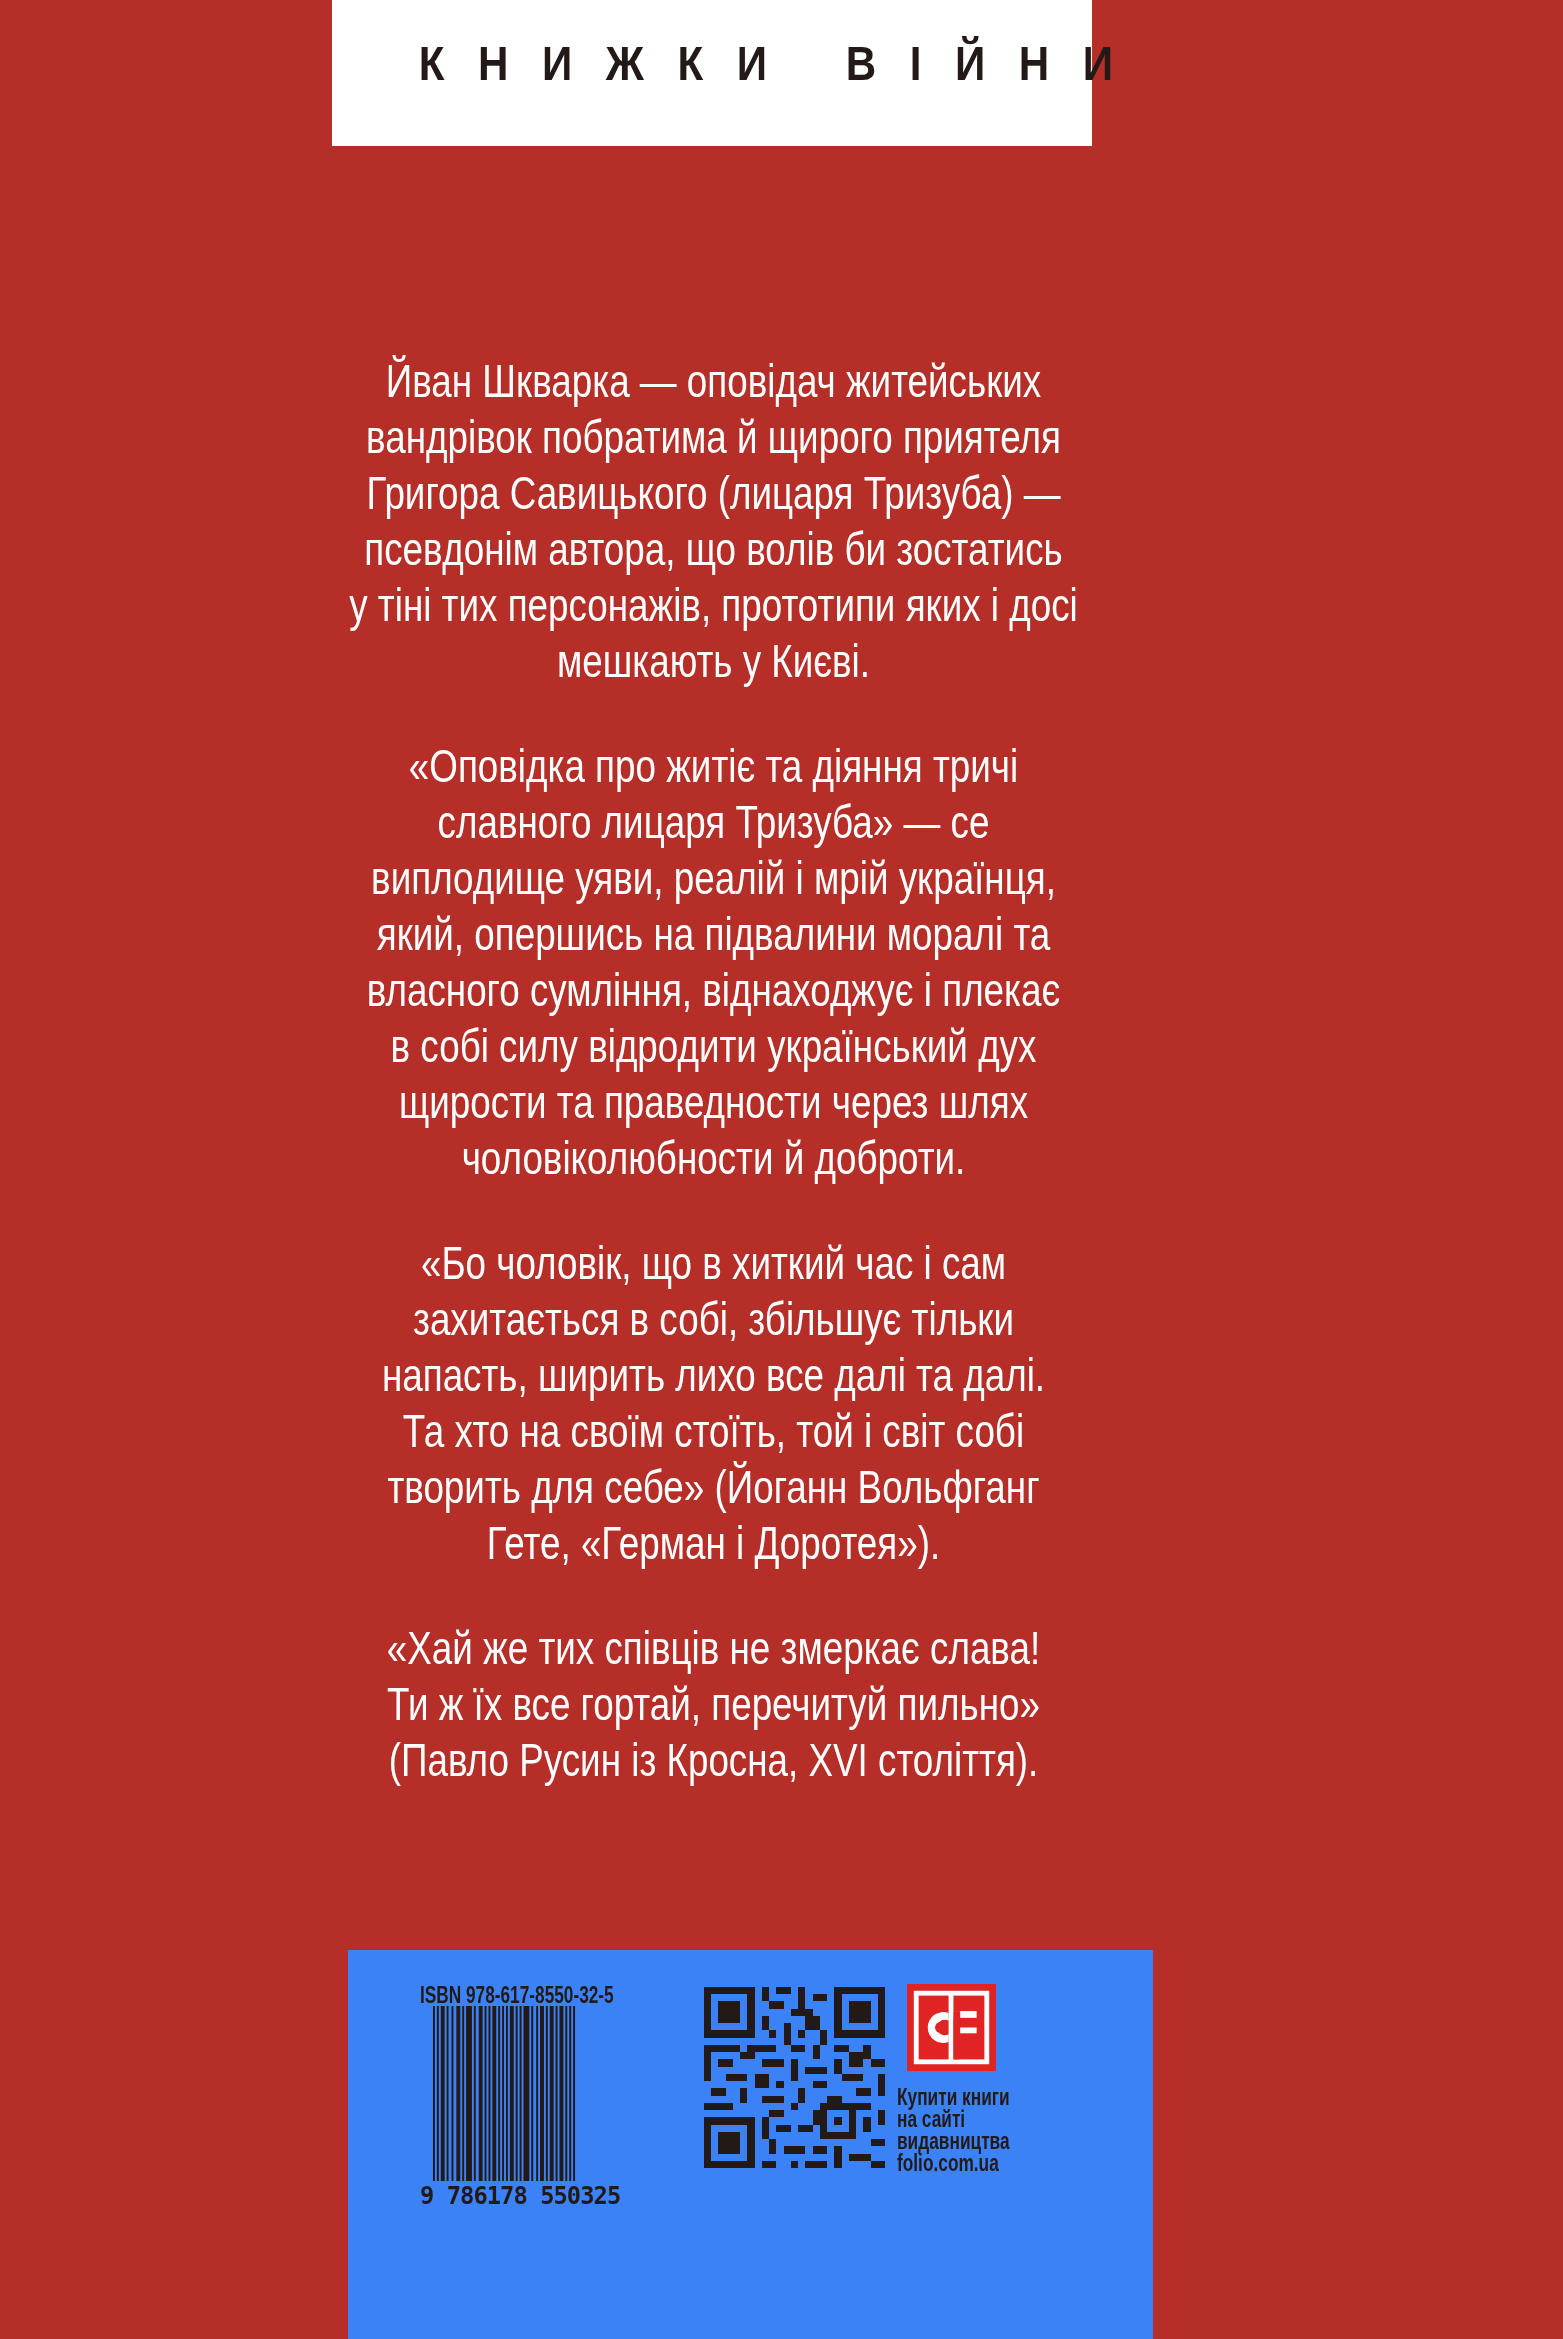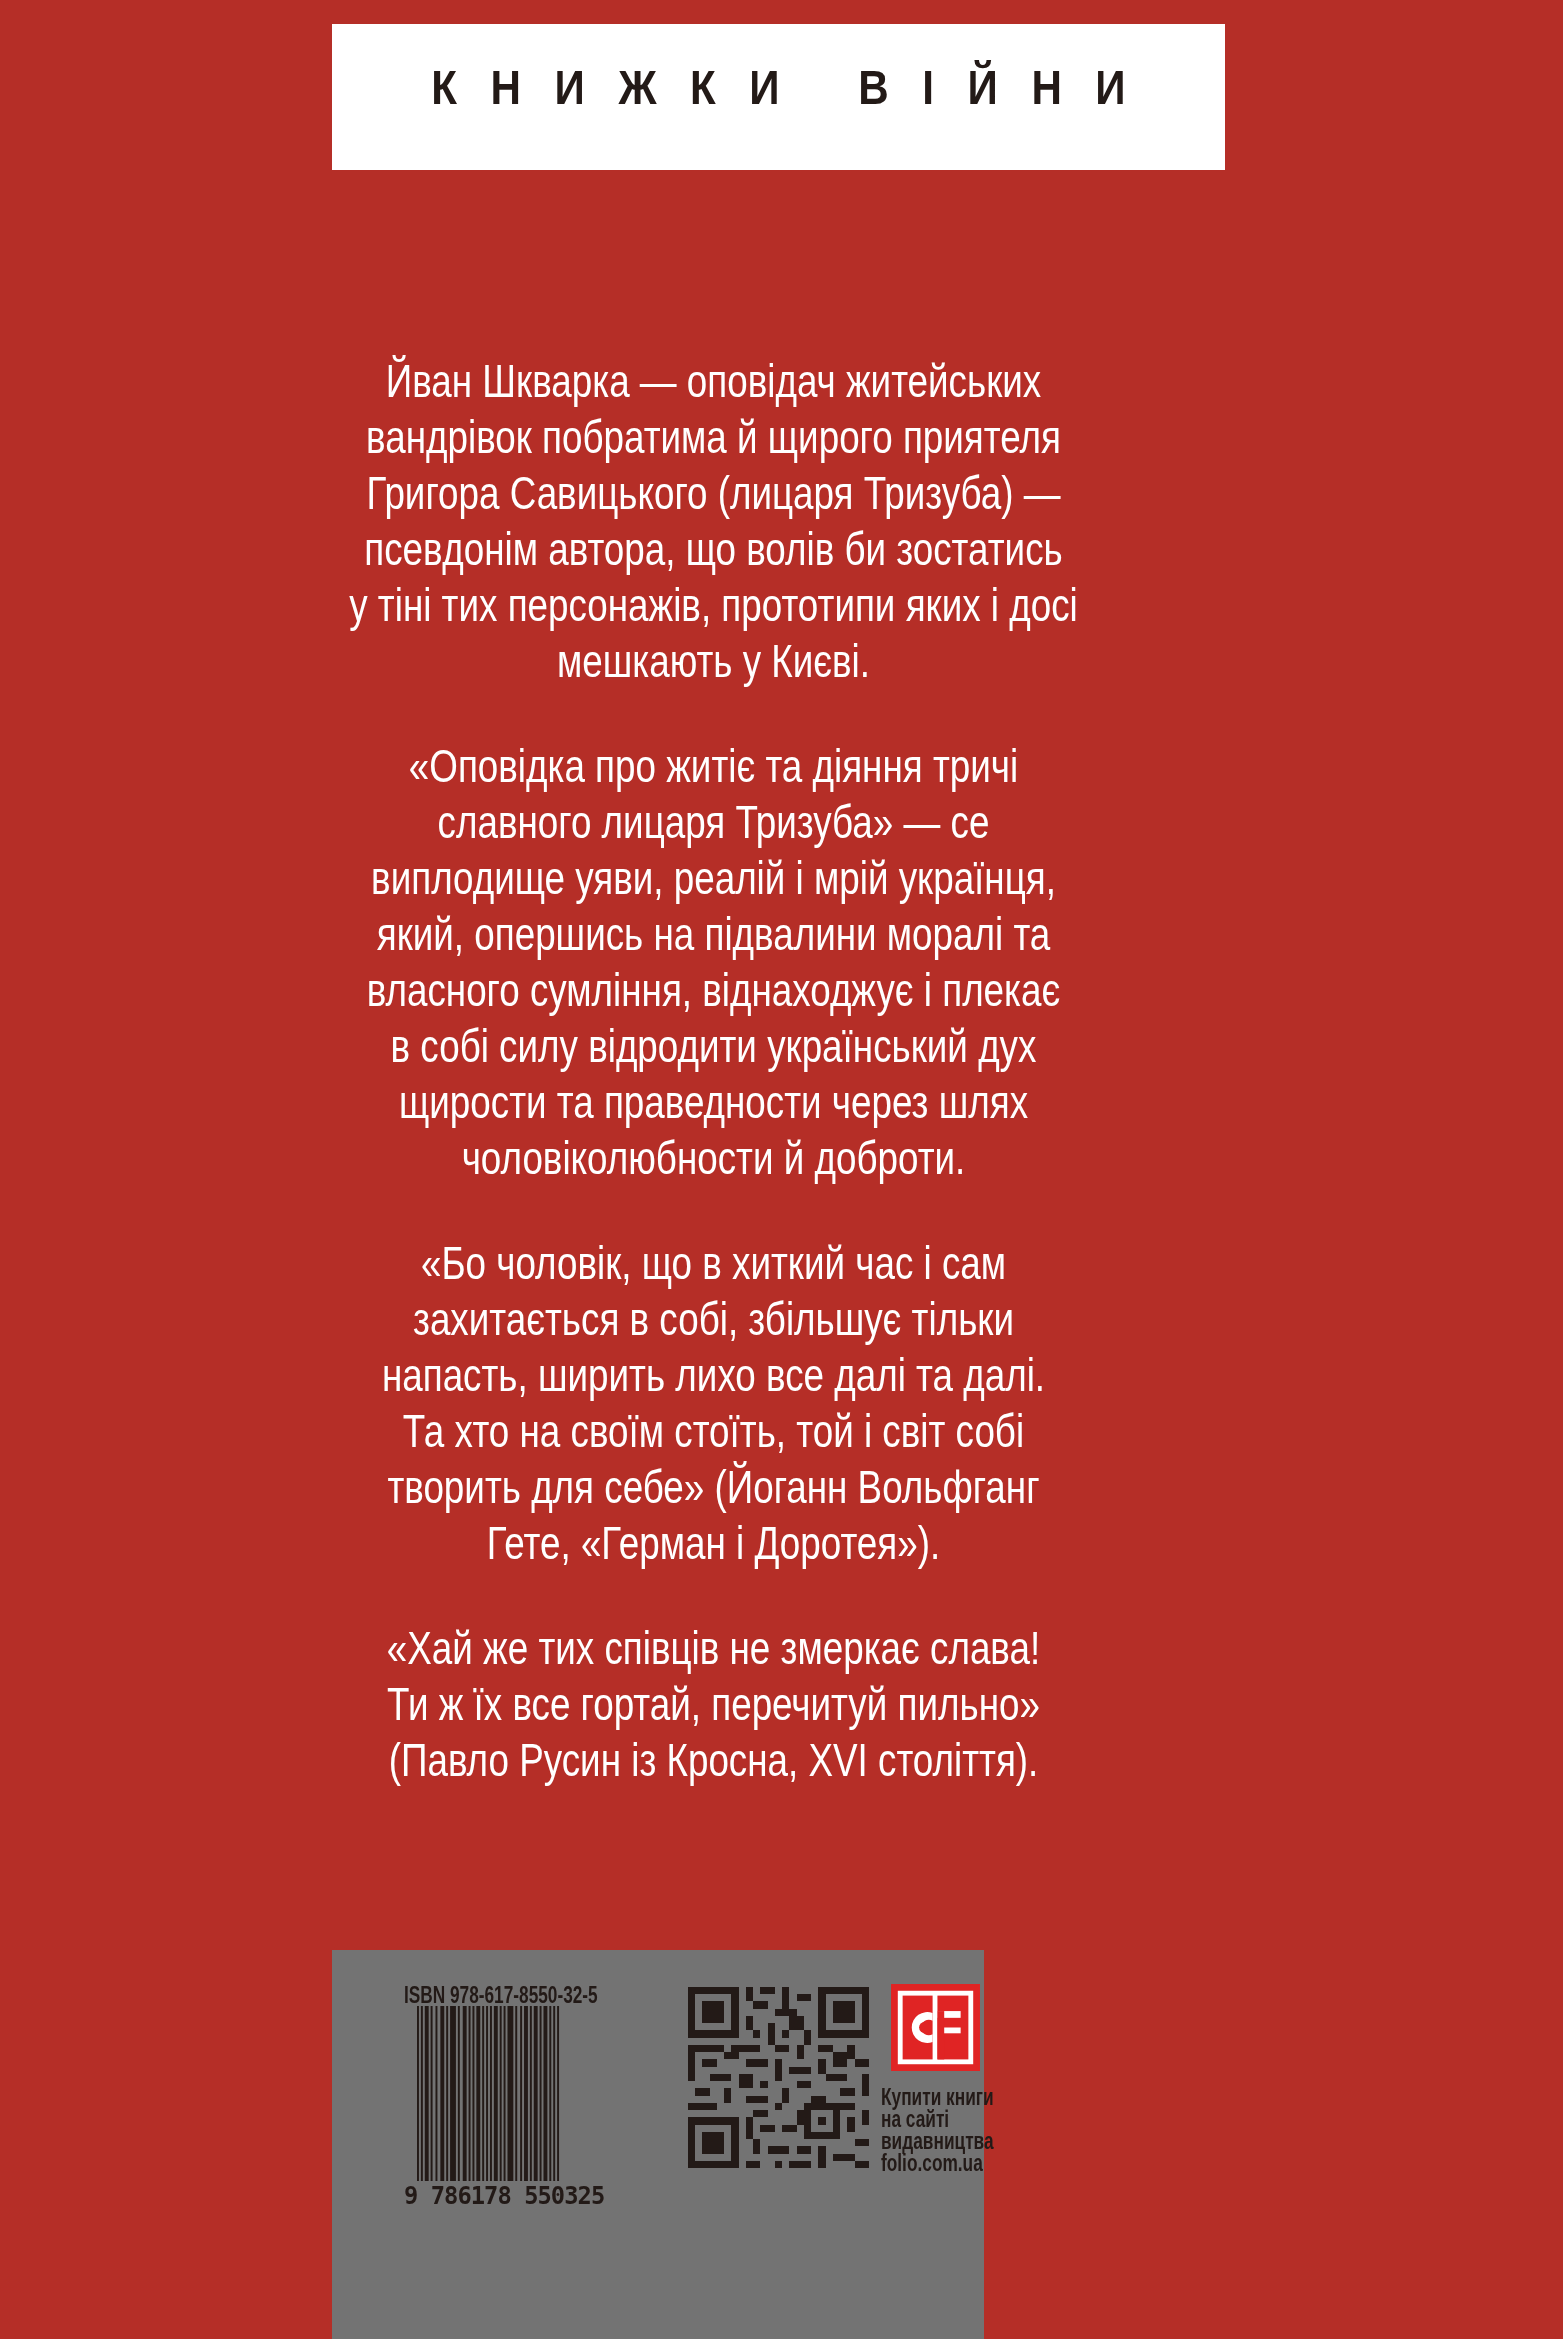--- a/index.html
+++ b/index.html
@@ -2,41 +2,40 @@
 <html><head>
 <meta charset="utf-8">
 <style>
   html, body { margin:0; padding:0; }
   body {
     width:1563px; height:2340px; overflow:hidden;
     background:#b52e27; position:relative;
     font-family:"Liberation Sans", sans-serif;
   }
   .series-box {
-    position:absolute; left:332px; top:0; width:893px; height:146px;
+    position:absolute; left:332px; top:0; width:760px; height:146px;
     background:#ffffff;
-    margin-top:24px;
   }
   .series-title {
     position:absolute; left:0; right:0; top:37px;
     text-align:center; font-weight:bold; font-size:49px;
     color:#231a17; letter-spacing:39px; white-space:nowrap;
     transform:scaleX(0.86); transform-origin:center;
     padding-left:39px; line-height:52px;
   }
   .blurb {
     position:absolute; left:112px; top:353px; width:1203px;
     color:#ffffff; text-align:center;
     transform:scaleX(0.8); transform-origin:center top;
   }
   .para { margin:0 0 49px 0; }
   .line { display:block; white-space:nowrap; font-size:46px; line-height:56px; }
   .code-box {
-    position:absolute; left:332px; top:1950px; width:652px; height:389px;
-    background:#737373;
+    position:absolute; left:348px; top:1950px; width:805px; height:389px;
+    background:#3b82f6;
   }
   .isbn-label {
     position:absolute; left:72px; top:33px; font-size:23px; font-weight:bold;
     color:#231a17; white-space:nowrap; transform:scaleX(0.75); transform-origin:left top;
     line-height:25px;
   }
   .barcode {
     position:absolute; left:85px; top:56px; width:144px; height:175px;
   }
   .barcode-digits {

